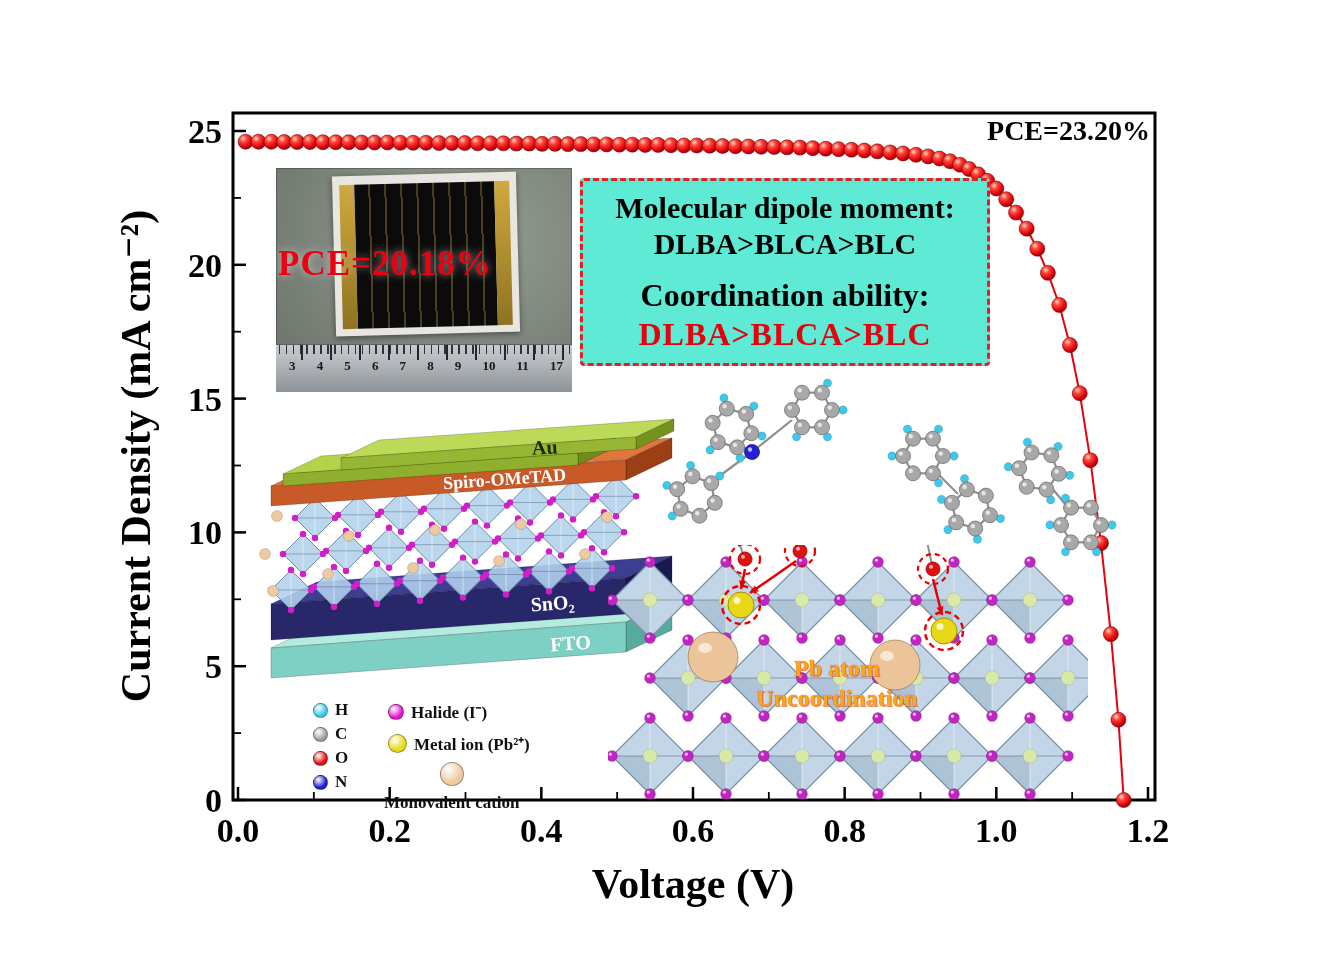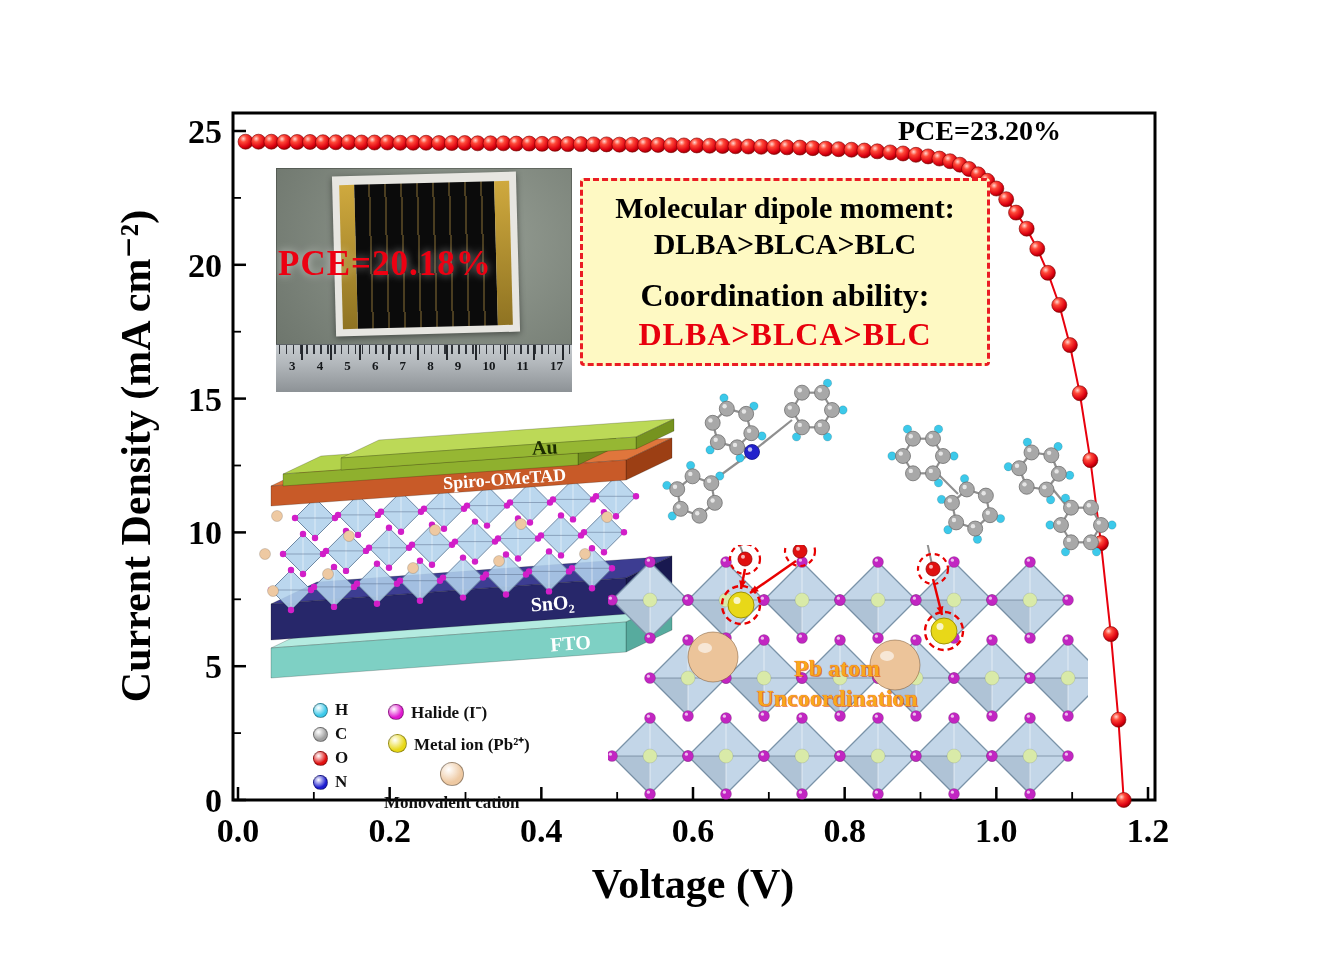--- a/index.html
+++ b/index.html
@@ -1,33 +1,33 @@
 <!DOCTYPE html>
 <html><head>
 <meta charset="utf-8">
 <style>
   html,body{margin:0;padding:0;background:#fff;}
   #fig{position:relative;width:1341px;height:961px;background:#ffffff;font-family:"Liberation Serif","DejaVu Serif",serif;overflow:hidden;}
   #chart-svg{position:absolute;left:0;top:0;}
   .tick{font:700 34px "Liberation Serif","DejaVu Serif",serif;fill:#000;}
   .axis-title{font:700 42px "Liberation Serif","DejaVu Serif",serif;fill:#000;}
-  #pce-main{position:absolute;left:898px;top:115px;width:252px;font:700 28px "Liberation Serif",serif;color:#000;}
+  #pce-main{position:absolute;left:898px;top:115px;width:252px;text-align:right;font:700 28px "Liberation Serif",serif;color:#000;}
   
   #inset-photo{position:absolute;left:276px;top:168px;width:296px;height:224px;background:radial-gradient(ellipse at 62% 32%,#99a197,#6e766d 85%);box-shadow:inset 0 0 0 1px rgba(0,0,0,.25);overflow:hidden;}
   #device{position:absolute;left:58px;top:6px;width:184px;height:160px;background:#e7e6e1;padding:9px 7px 7px;transform:rotate(-1.5deg);box-shadow:0 2px 6px rgba(0,0,0,.45);box-sizing:border-box;}
   #device-inner{display:flex;height:100%;}
   .gold{width:15px;background:linear-gradient(180deg,#cfa93e,#8f7322);}
   .cells{flex:1;background:repeating-linear-gradient(90deg,#0b0b0b 0 14px,#4a3d20 14px 16px);}
   #inset-pce{position:absolute;left:2px;top:76px;font:700 35px "Liberation Serif",serif;color:#ed0012;text-shadow:0 0 8px rgba(255,255,255,.55);letter-spacing:1px;}
   #ruler{position:absolute;left:-4px;right:-4px;bottom:0;height:47px;background:linear-gradient(180deg,#c6cbcf 0,#b2b7bb 40%,#8d9296 100%);border-top:1px solid #5c6165;}
   #ruler-ticks-mm{height:9px;background:repeating-linear-gradient(90deg,#30343a 0 1.4px,transparent 1.4px 6.9px);}
   #ruler-ticks-cm{position:absolute;left:0;top:0;right:0;height:15px;background:repeating-linear-gradient(90deg,#23272c 0 2.2px,transparent 2.2px 29px);}
   #ruler-numbers{display:flex;justify-content:space-between;padding:4px 13px 0 17px;font:700 13px "Liberation Serif",serif;color:#14171a;}
   
-  #callout{position:absolute;left:580px;top:178px;width:410px;height:188px;border:3px dashed #ea1c24;border-radius:4px;background:#fef9c3;display:flex;flex-direction:column;justify-content:center;align-items:center;gap:2px;text-align:center;box-sizing:border-box;}
+  #callout{position:absolute;left:580px;top:178px;width:410px;height:188px;border:3px dashed #ea1c24;border-radius:4px;background:#5eead4;display:flex;flex-direction:column;justify-content:center;align-items:center;gap:2px;text-align:center;box-sizing:border-box;}
   .c1{font:700 30px "Liberation Serif",serif;color:#000;}
   .c2{font:700 30px "Liberation Serif",serif;color:#000;}
   .c3{font:700 32px "Liberation Serif",serif;color:#000;margin-top:14px;}
   .c4{font:700 32px "Liberation Serif",serif;color:#e8000d;letter-spacing:1px;}
   #uncoord{position:absolute;left:737px;top:653px;width:200px;text-align:center;font:700 24px "Liberation Serif",serif;color:#f8a81c;text-shadow:0 0 1px #e03000,1px 1px 0 rgba(220,60,0,.55);line-height:1.25;}
   
   #legend{position:absolute;left:300px;top:690px;width:310px;height:112px;}
   .legend-item{position:absolute;display:flex;align-items:center;gap:7px;}
   .legend-dot{display:inline-block;border-radius:50%;box-sizing:border-box;}
   .legend-label{font:700 17px "Liberation Serif",serif;color:#101010;white-space:nowrap;}

